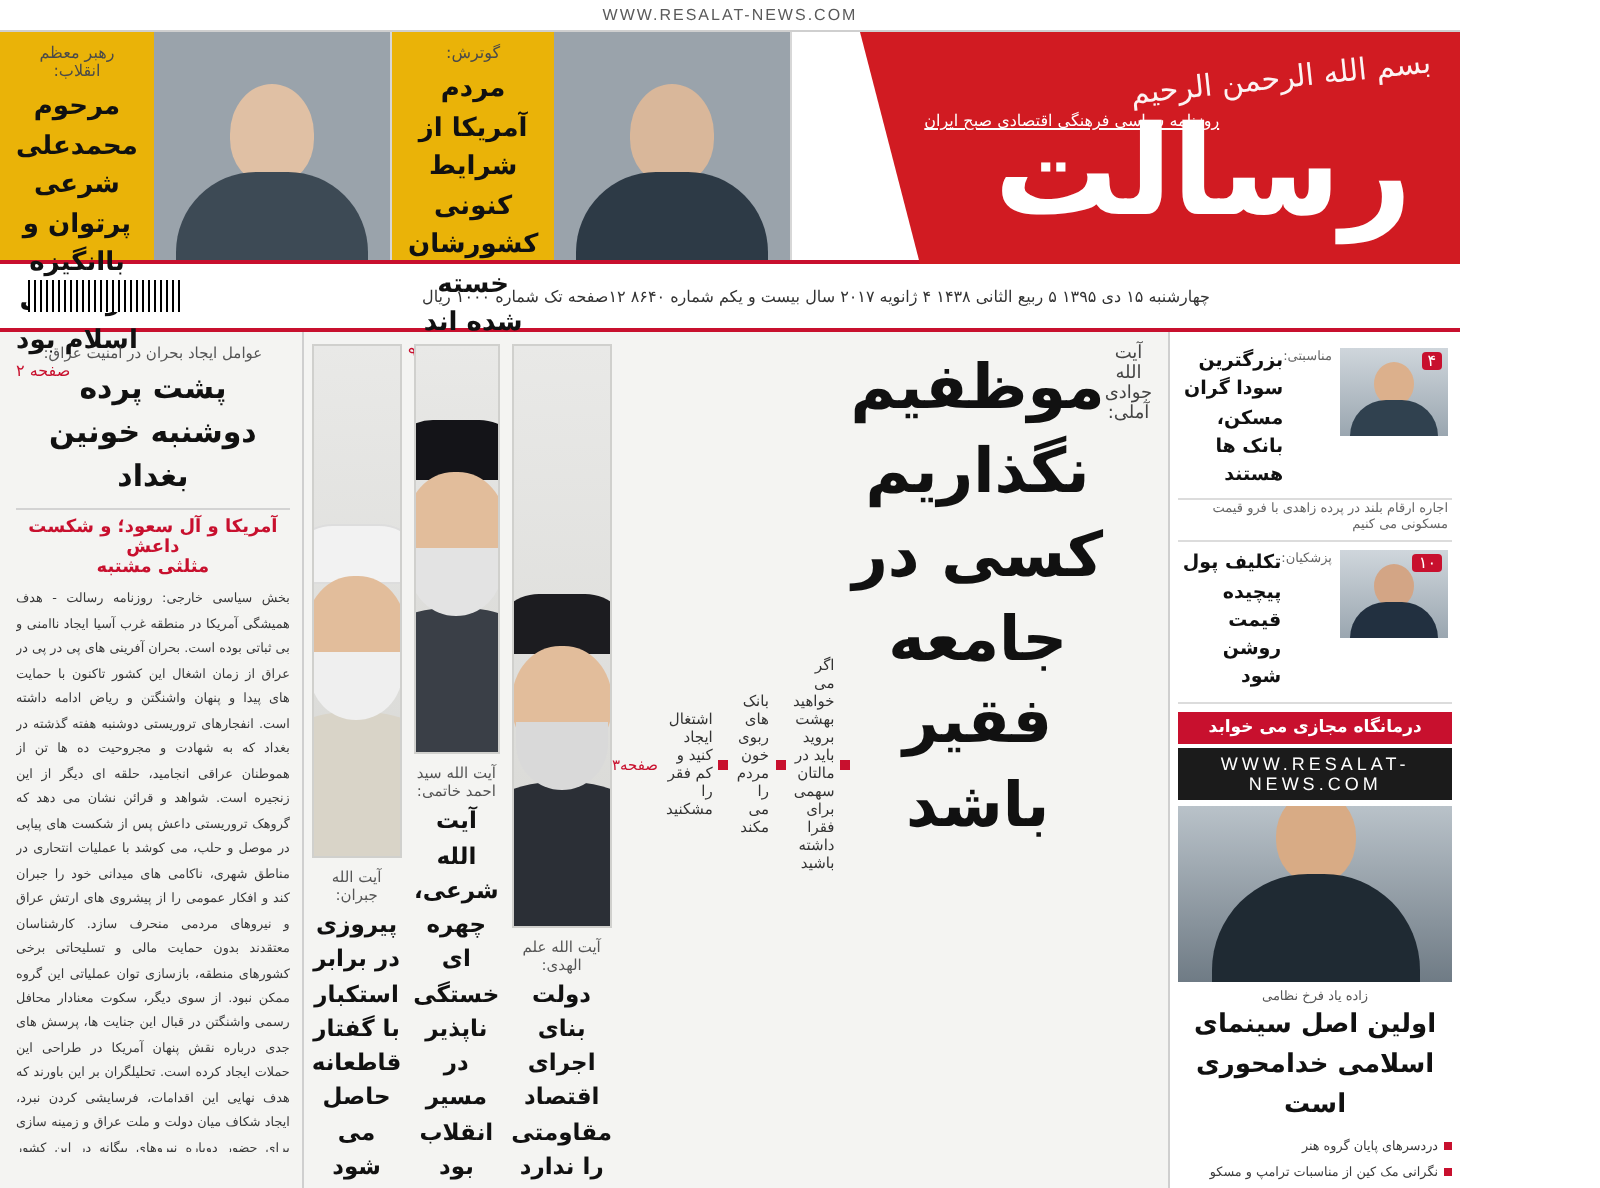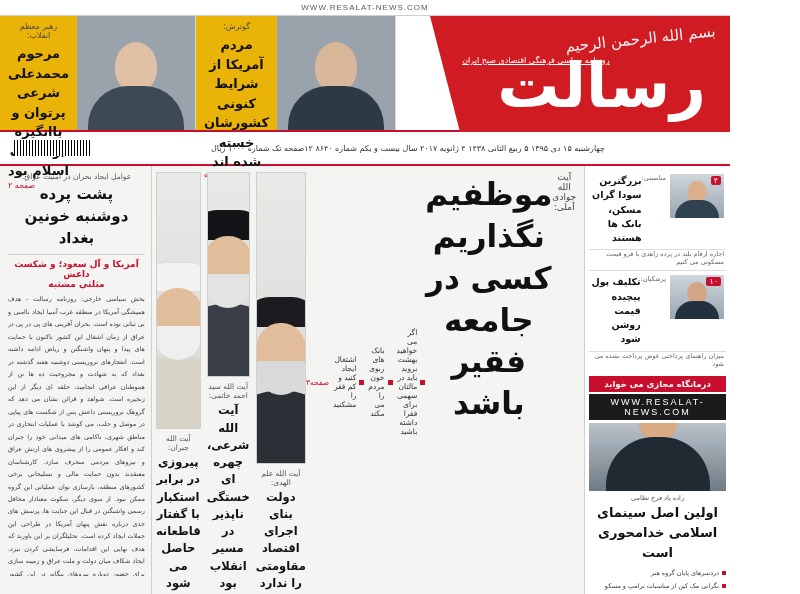--- a/index.html
+++ b/index.html
@@ -340,21 +340,20 @@
           <div class="h">
               <div class="hd" style="background:#d3a585"></div>
               <div class="bd" style="background:#223040"></div>
             </div>
         </div>
         <div class="side-txt">
           <div class="side-kicker">پزشکیان:</div>
           <div class="side-head">تکلیف پول پیچیده قیمت روشن شود</div>
         </div>
       </div>
-      <div class="side-kicker" style="padding:0 2px 4px">میزان راهنمای پرداختی عوض  پرداخت نشده می شود</div>
 
       <div class="promo">درمانگاه مجازی می خوابد</div>
       <div class="promo-url">WWW.RESALAT-NEWS.COM</div>
 
       <div class="side-big">
         <div class="man">
           <div class="hd"></div>
             <div class="bd"></div>
         </div>
       </div>

